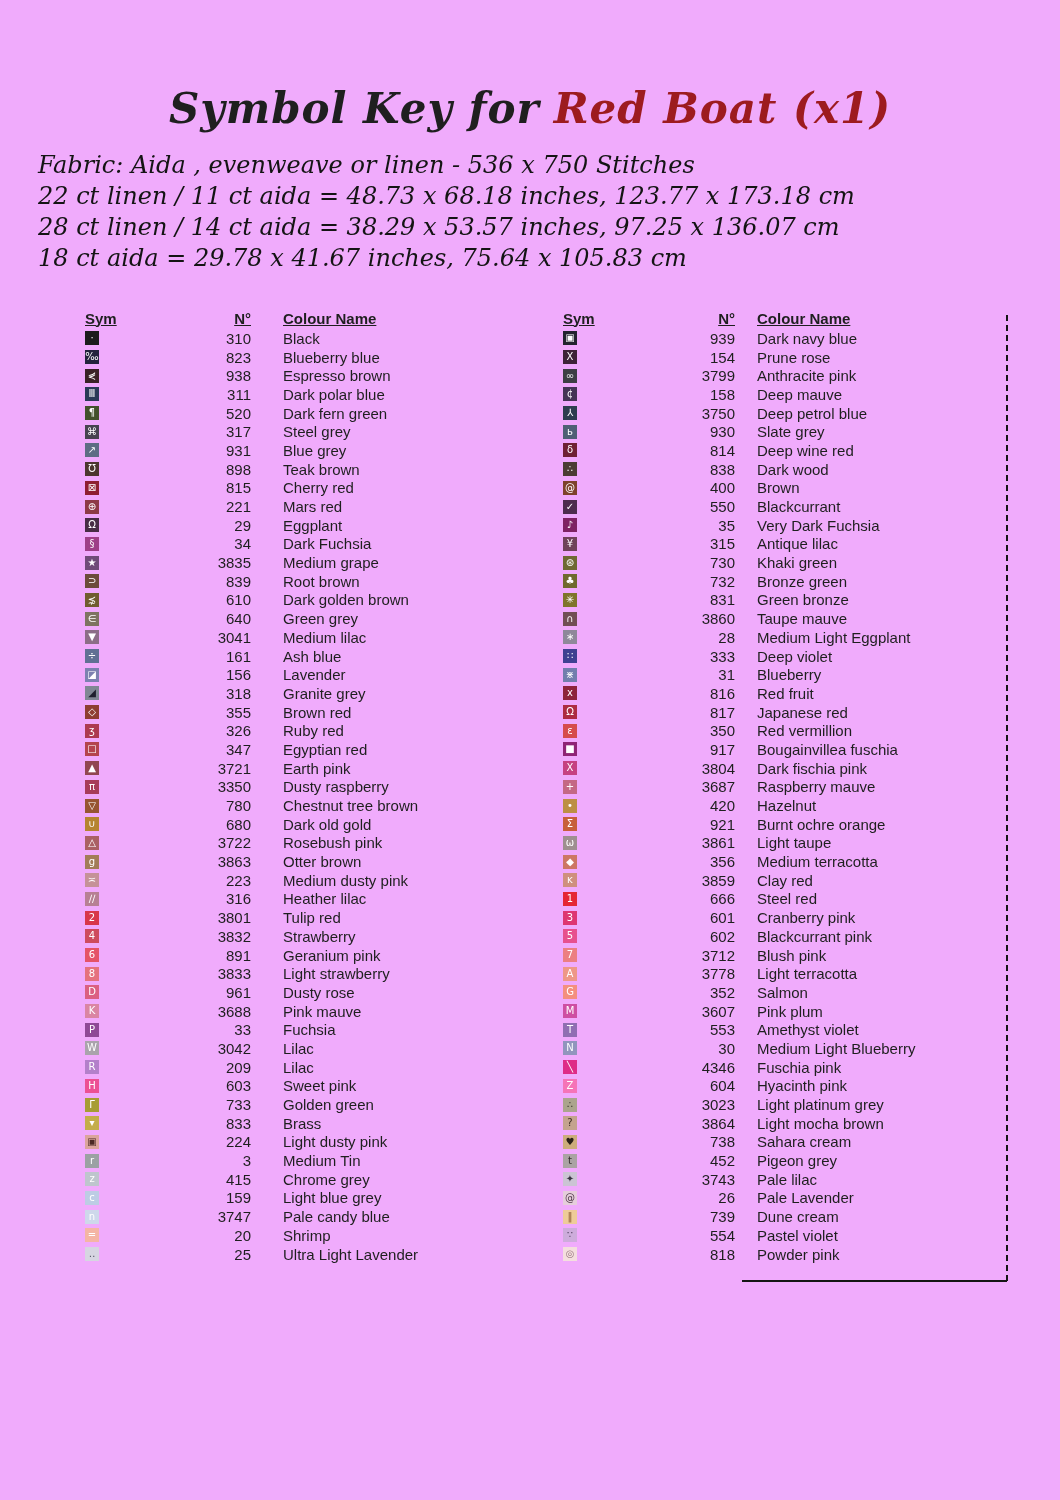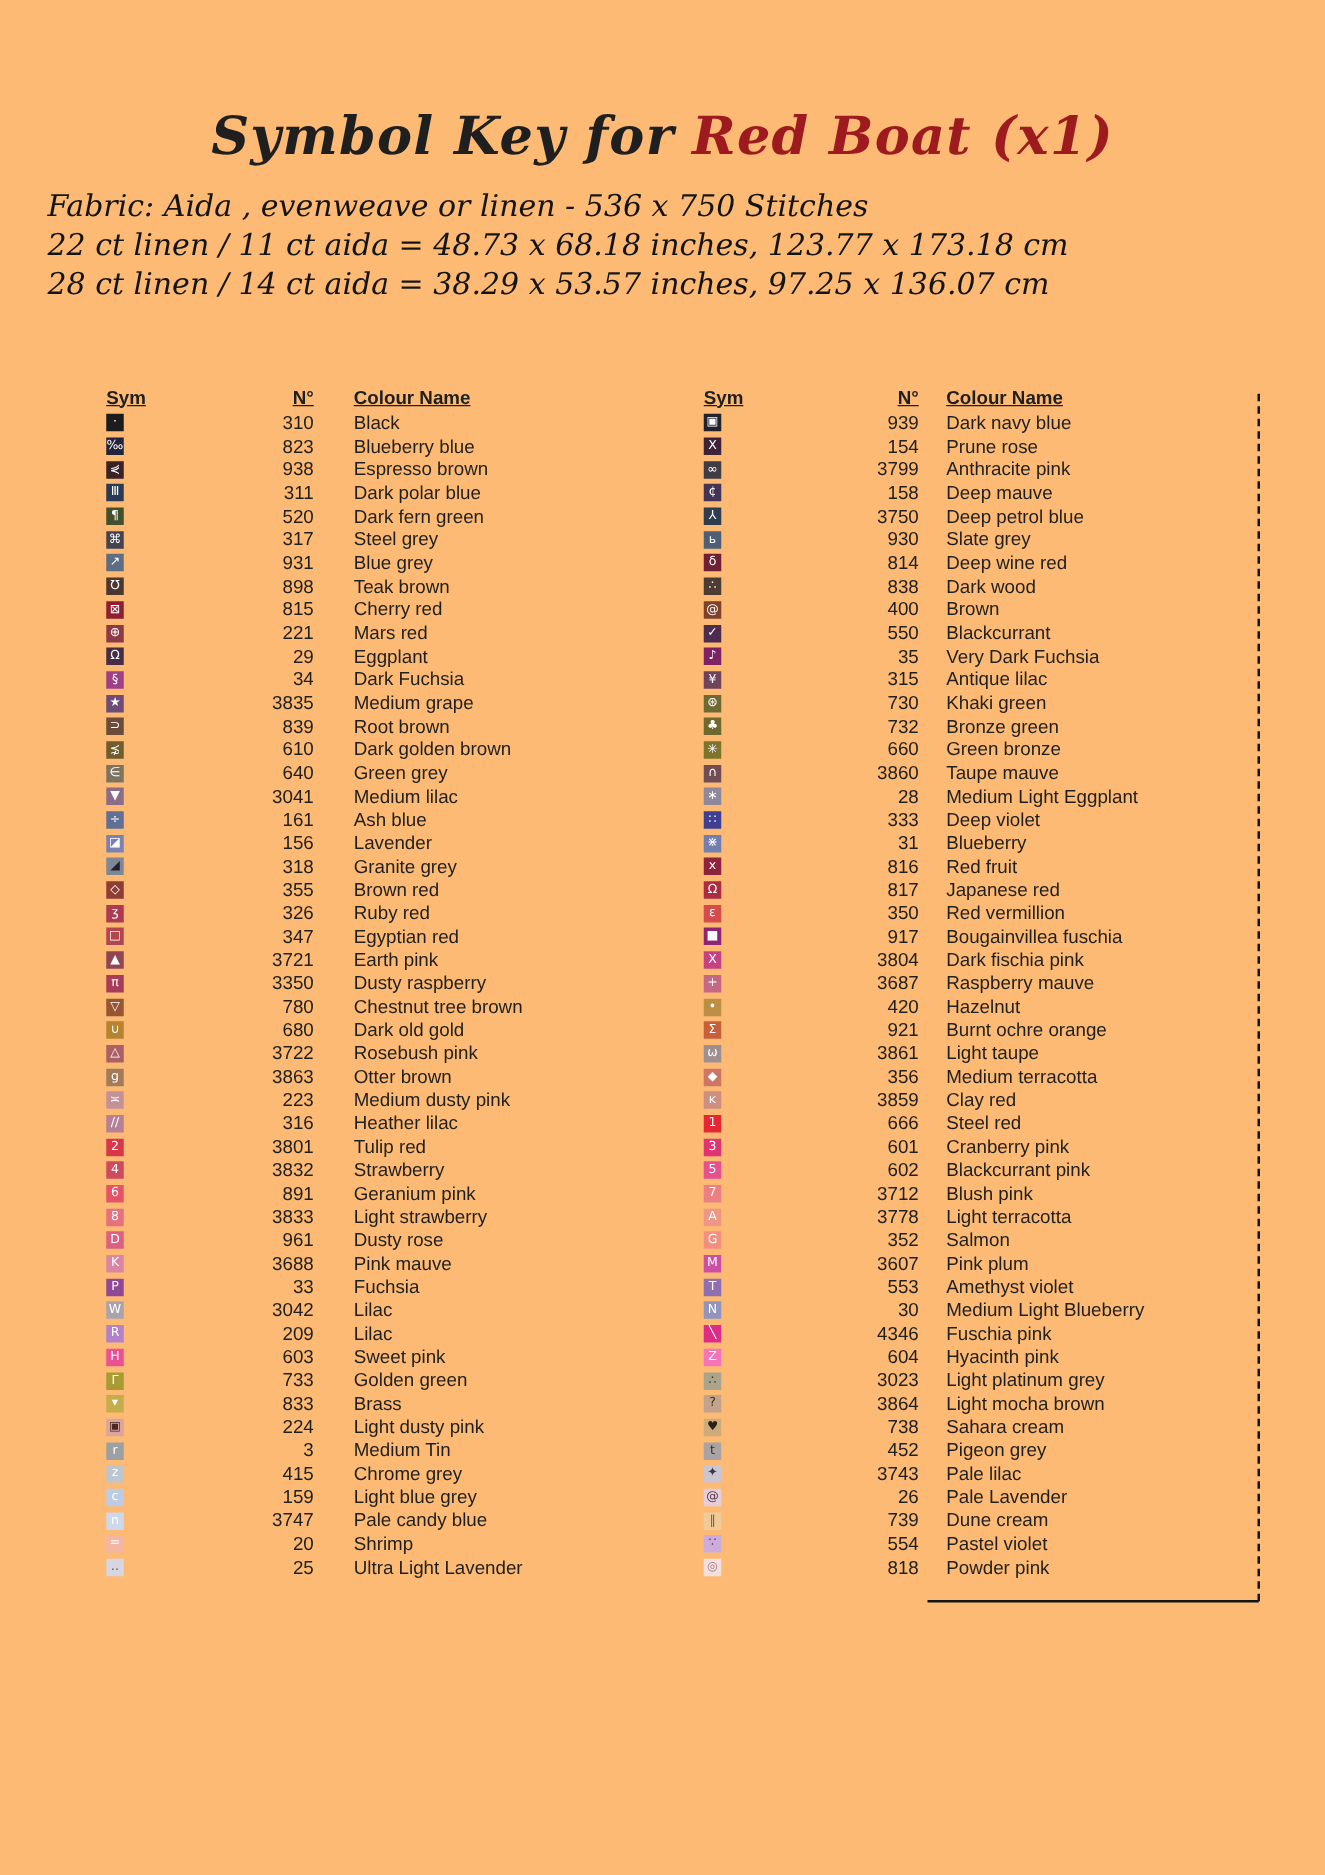--- a/index.html
+++ b/index.html
@@ -1,16 +1,16 @@
 <!DOCTYPE html>
 <html><head>
 <meta charset="utf-8">
 <style>
   html,body{margin:0;padding:0;background:#ffffff;}
-  .page{position:relative;width:1060px;height:1500px;background:#fdba74;overflow:hidden;
+  .page{position:relative;width:1060px;height:1500px;background:#f0abfc;overflow:hidden;
         font-family:"Liberation Sans",sans-serif;color:#1f1f1f;}
   
   .title{position:absolute;top:84px;left:0;width:100%;text-align:center;
          font-family:"DejaVu Serif",serif;font-style:italic;font-weight:bold;
          font-size:42px;letter-spacing:1px;white-space:nowrap;}
   .title .t-red{color:#9d1b1f;margin-left:14px;}
   
   .fabric{position:absolute;top:150px;left:38px;font-family:"DejaVu Serif",serif;
           font-style:italic;font-size:24px;line-height:31px;color:#141414;white-space:nowrap;}
   .fabric .b{font-weight:normal;}
@@ -40,20 +40,21 @@
 <div class="page">
 
   <div class="title">
     <span>Symbol Key for</span><span class="t-red" style="color: rgb(157, 27, 31);">Red Boat (x1)</span>
   </div>
 
   <div class="fabric">
       <div><span class="b">Fabric:</span><span>  Aida , evenweave or  linen </span><span class="b">- 536 x 750</span><span> Stitches</span></div>
       <div><span>22 ct </span><span class="b">linen</span><span> / 11 ct </span><span class="b">aida</span><span> = 48.73 x 68.18 inches, 123.77 x 173.18 cm</span></div>
       <div><span>28 ct </span><span class="b">linen</span><span> / 14 ct </span><span class="b">aida</span><span> = 38.29 x 53.57 inches, 97.25 x 136.07 cm</span></div>
+      <div><span>18 ct </span><span class="b">aida</span><span>  = 29.78 x 41.67 inches, 75.64 x 105.83 cm</span></div>
     </div>
 
   <div class="ktable t-left">
     <div class="khead">
       <span>Sym</span>
       <span class="hnum">N°</span>
       <span class="hname">Colour Name</span>
     </div>
     <div id="col-left">
         <div class="krow">
@@ -381,21 +382,21 @@
           <span class="num">730</span>
           <span class="cname">Khaki green</span>
         </div>
         <div class="krow">
           <span class="sbox" style="background: rgb(112, 105, 46); color: rgb(255, 255, 255);">♣</span>
           <span class="num">732</span>
           <span class="cname">Bronze green</span>
         </div>
         <div class="krow">
           <span class="sbox" style="background: rgb(127, 116, 43); color: rgb(255, 255, 255);">✳</span>
-          <span class="num">660</span>
+          <span class="num">831</span>
           <span class="cname">Green bronze</span>
         </div>
         <div class="krow">
           <span class="sbox" style="background: rgb(113, 78, 84); color: rgb(255, 255, 255);">∩</span>
           <span class="num">3860</span>
           <span class="cname">Taupe mauve</span>
         </div>
         <div class="krow">
           <span class="sbox" style="background: rgb(143, 136, 154); color: rgb(255, 255, 255);">∗</span>
           <span class="num">28</span>

